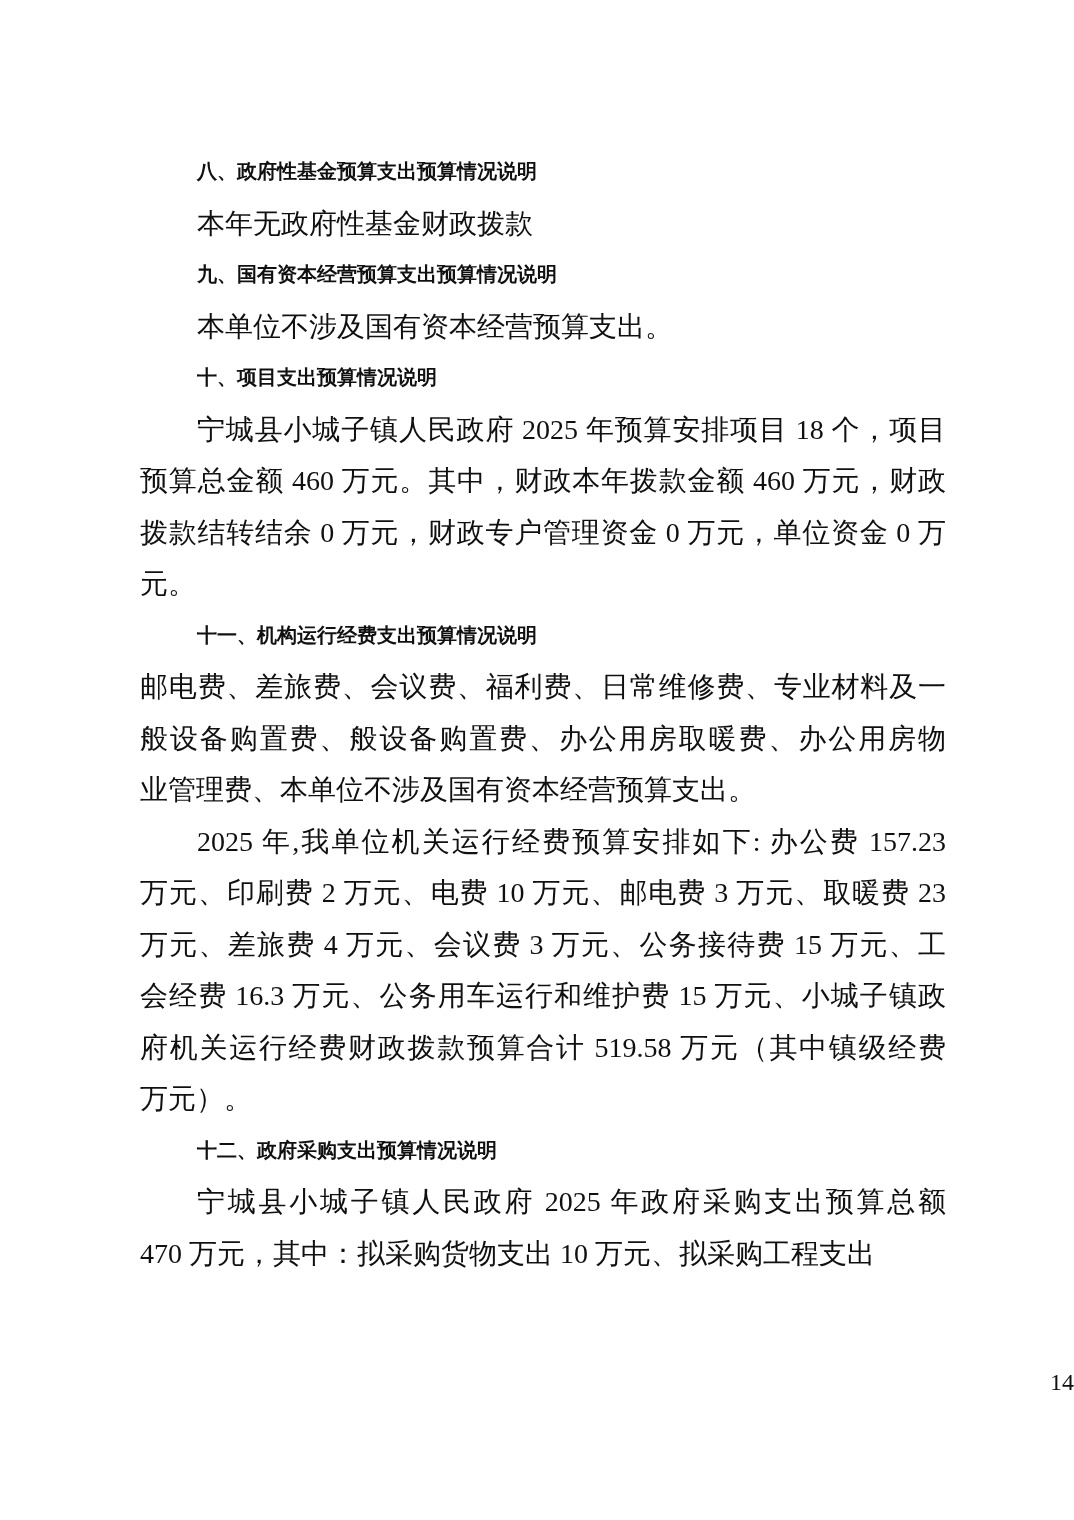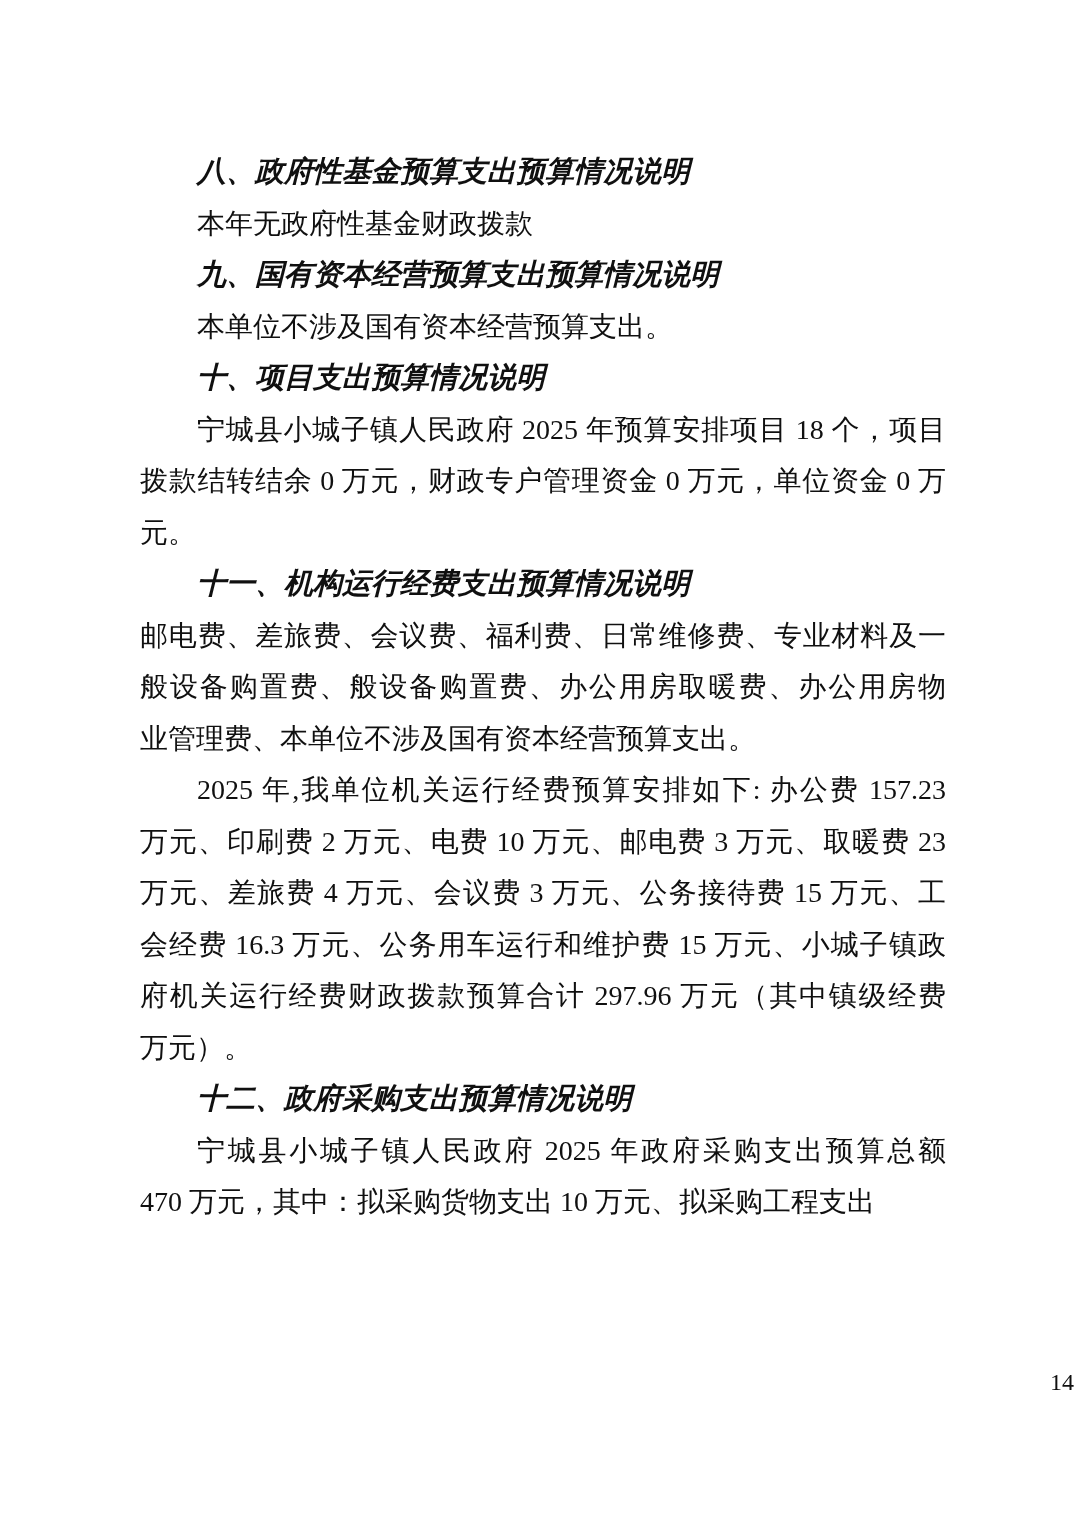--- a/index.html
+++ b/index.html
@@ -20,24 +20,23 @@
     margin: 0; padding: 0;
     font-size: 28px;
     line-height: 51.5px;
     height: 51.5px;
     text-align: left;
     font-weight: 400;
   }
   .heading {
     font-family: "Liberation Sans", "DejaVu Sans", sans-serif;
     font-weight: 700;
-    font-size: 29px;
+    font-size: 20px;
     text-indent: 57px;
     white-space: nowrap;
-    font-style: italic;
   }
   .indent { text-indent: 57px; }
   .j {
     text-align: justify;
     text-align-last: justify;
   }
   .page-footer {
     position: absolute;
     left: 0; right: 0; top: 1362px;
     height: 40px;
@@ -52,32 +51,33 @@
 <main class="page-body">
 
   <h2 class="line heading">八、政府性基金预算支出预算情况说明</h2>
   <p class="line indent">本年无政府性基金财政拨款</p>
 
   <h2 class="line heading">九、国有资本经营预算支出预算情况说明</h2>
   <p class="line indent">本单位不涉及国有资本经营预算支出。</p>
 
   <h2 class="line heading">十、项目支出预算情况说明</h2>
   <p class="line indent j">宁城县小城子镇人民政府 2025 年预算安排项目 18 个，项目</p>
+  <p class="line j">预算总金额 460 万元。其中，财政本年拨款金额 460 万元，财政</p>
   <p class="line j">拨款结转结余 0 万元，财政专户管理资金 0 万元，单位资金 0 万</p>
   <p class="line">元。</p>
 
   <h2 class="line heading">十一、机构运行经费支出预算情况说明</h2>
   <p class="line j">邮电费、差旅费、会议费、福利费、日常维修费、专业材料及一</p>
   <p class="line j">般设备购置费、般设备购置费、办公用房取暖费、办公用房物</p>
   <p class="line">业管理费、本单位不涉及国有资本经营预算支出。</p>
   <p class="line indent j">2025 年,我单位机关运行经费预算安排如下: 办公费 157.23</p>
   <p class="line j">万元、印刷费 2 万元、电费 10 万元、邮电费 3 万元、取暖费 23</p>
   <p class="line j">万元、差旅费 4 万元、会议费 3 万元、公务接待费 15 万元、工</p>
   <p class="line j">会经费 16.3 万元、公务用车运行和维护费 15 万元、小城子镇政</p>
-  <p class="line j">府机关运行经费财政拨款预算合计 297.96 万元（其中镇级经费</p>
+  <p class="line j">府机关运行经费财政拨款预算合计 519.58 万元（其中镇级经费</p>
   <p class="line">万元）。</p>
 
   <h2 class="line heading">十二、政府采购支出预算情况说明</h2>
   <p class="line indent j">宁城县小城子镇人民政府 2025 年政府采购支出预算总额</p>
   <p class="line">470 万元，其中：拟采购货物支出 10 万元、拟采购工程支出</p>
 
 </main>
 
 <footer class="page-footer">14</footer>
 

